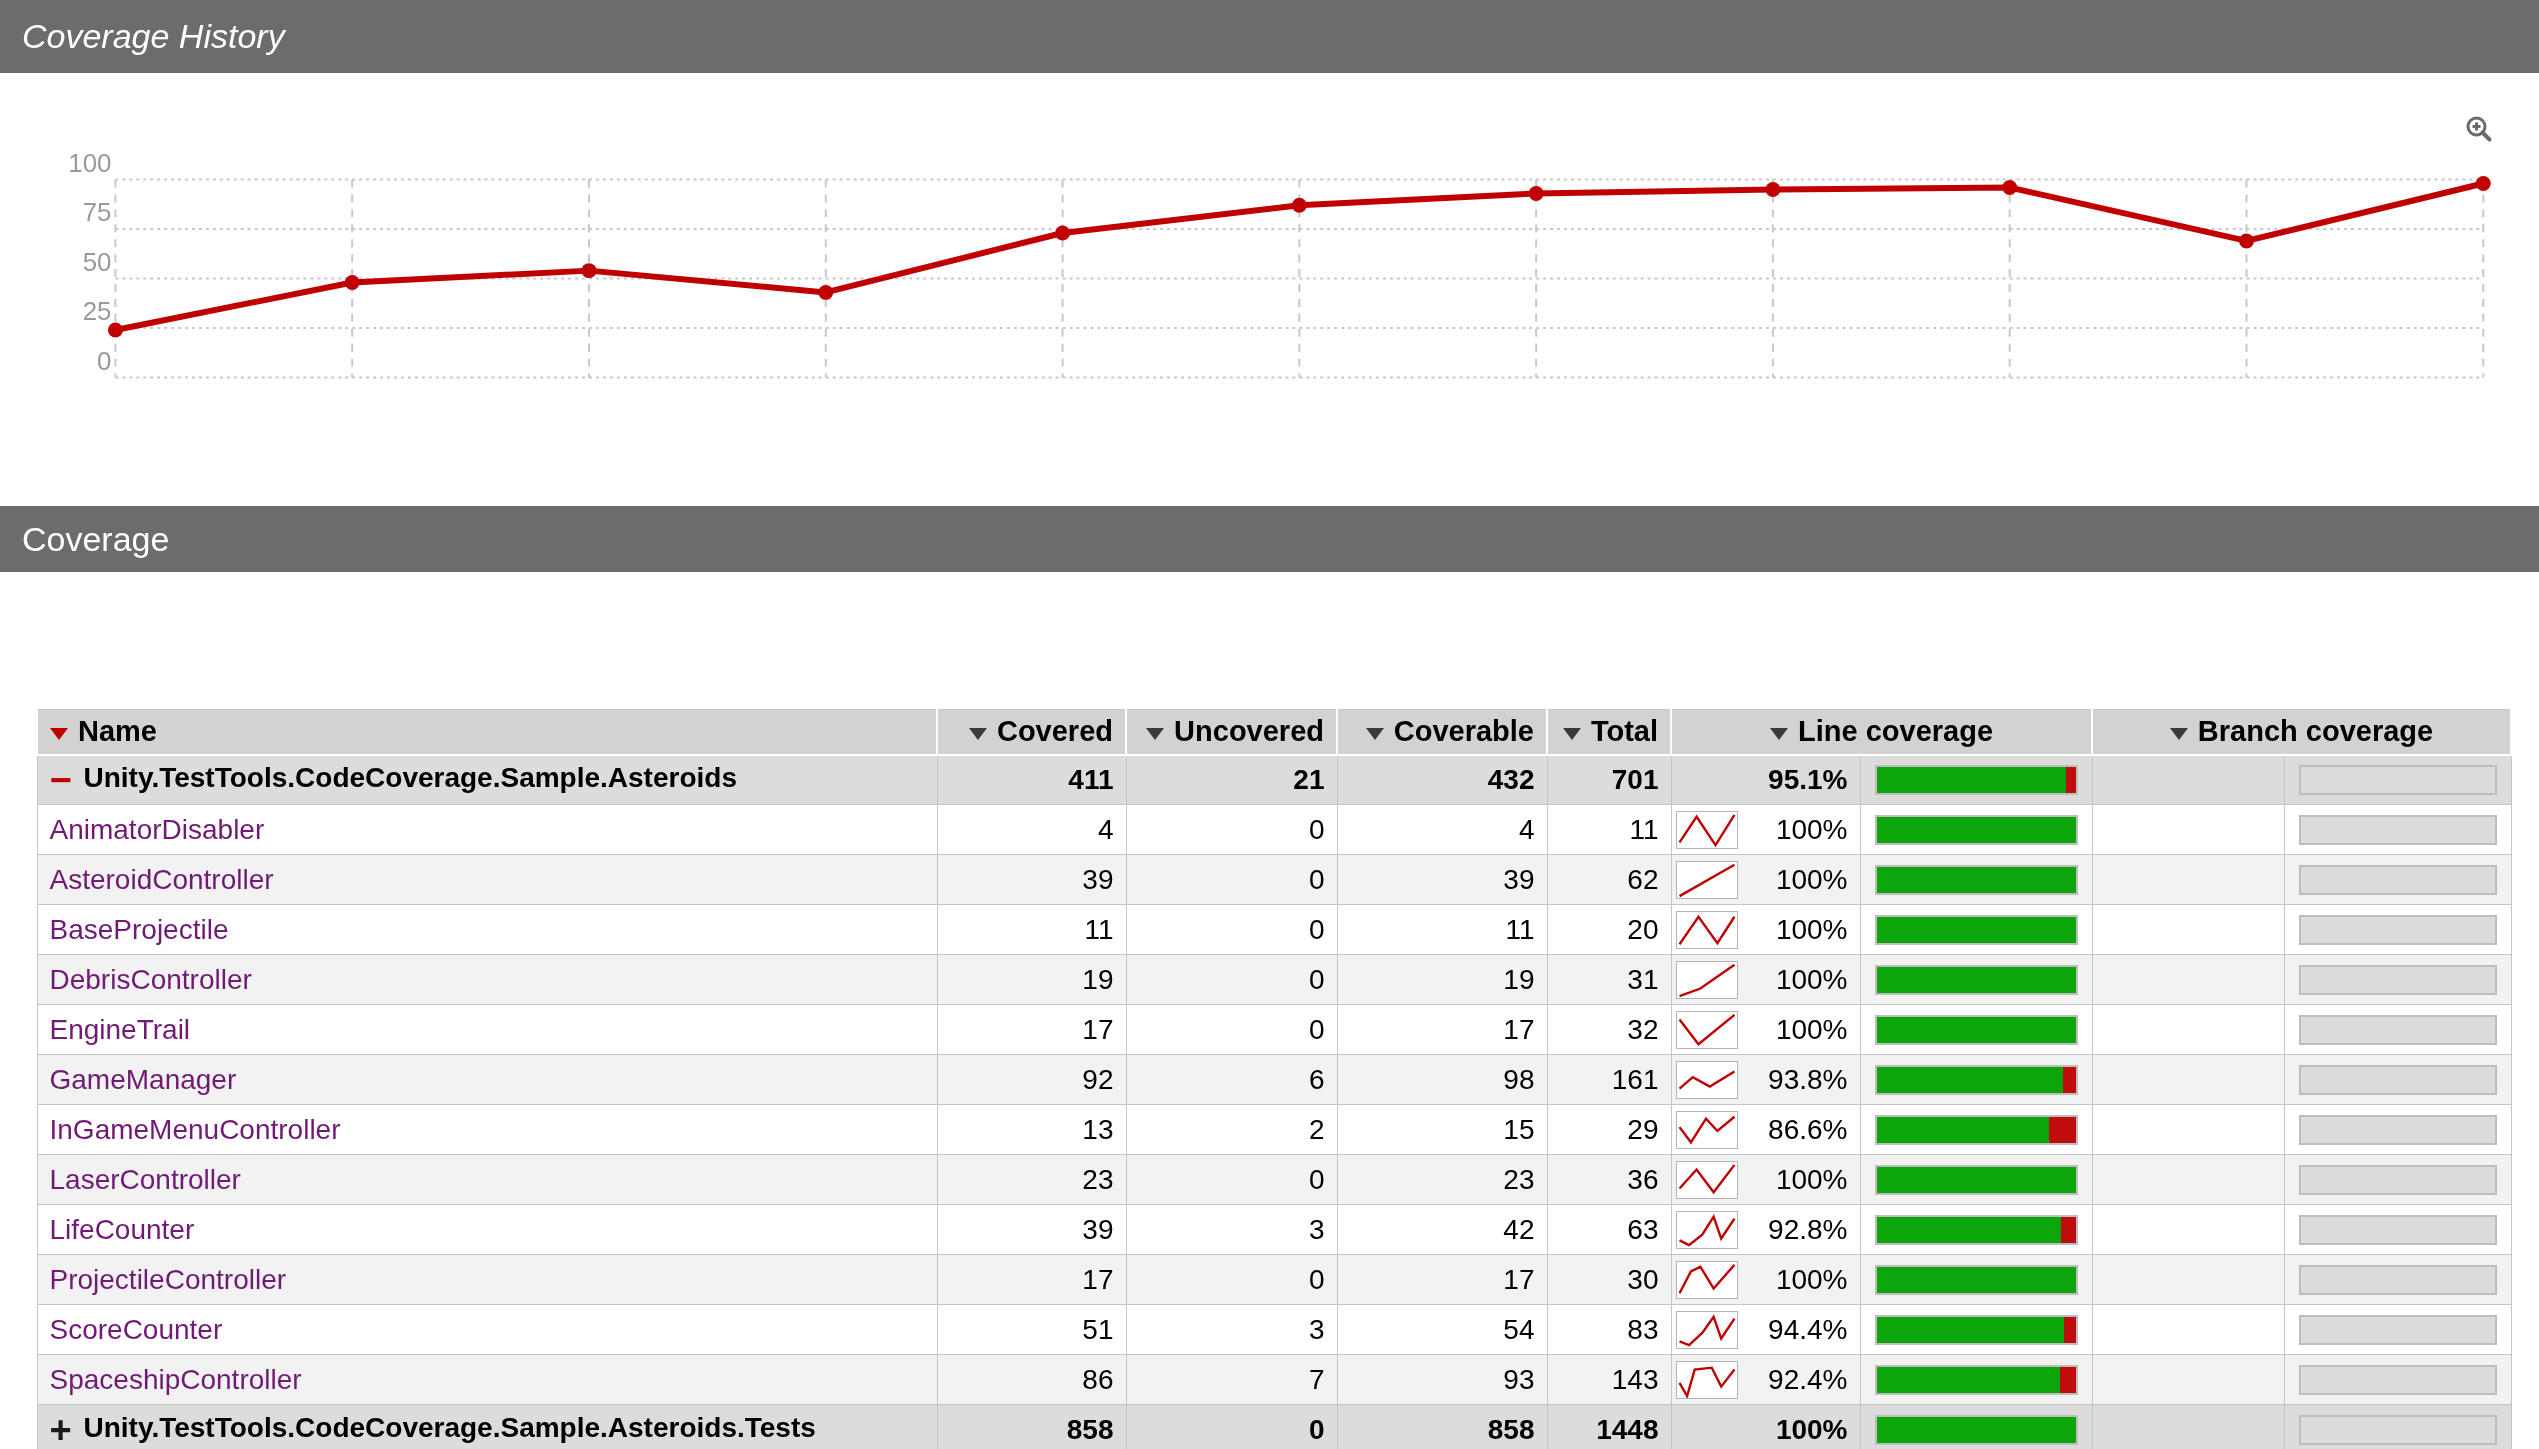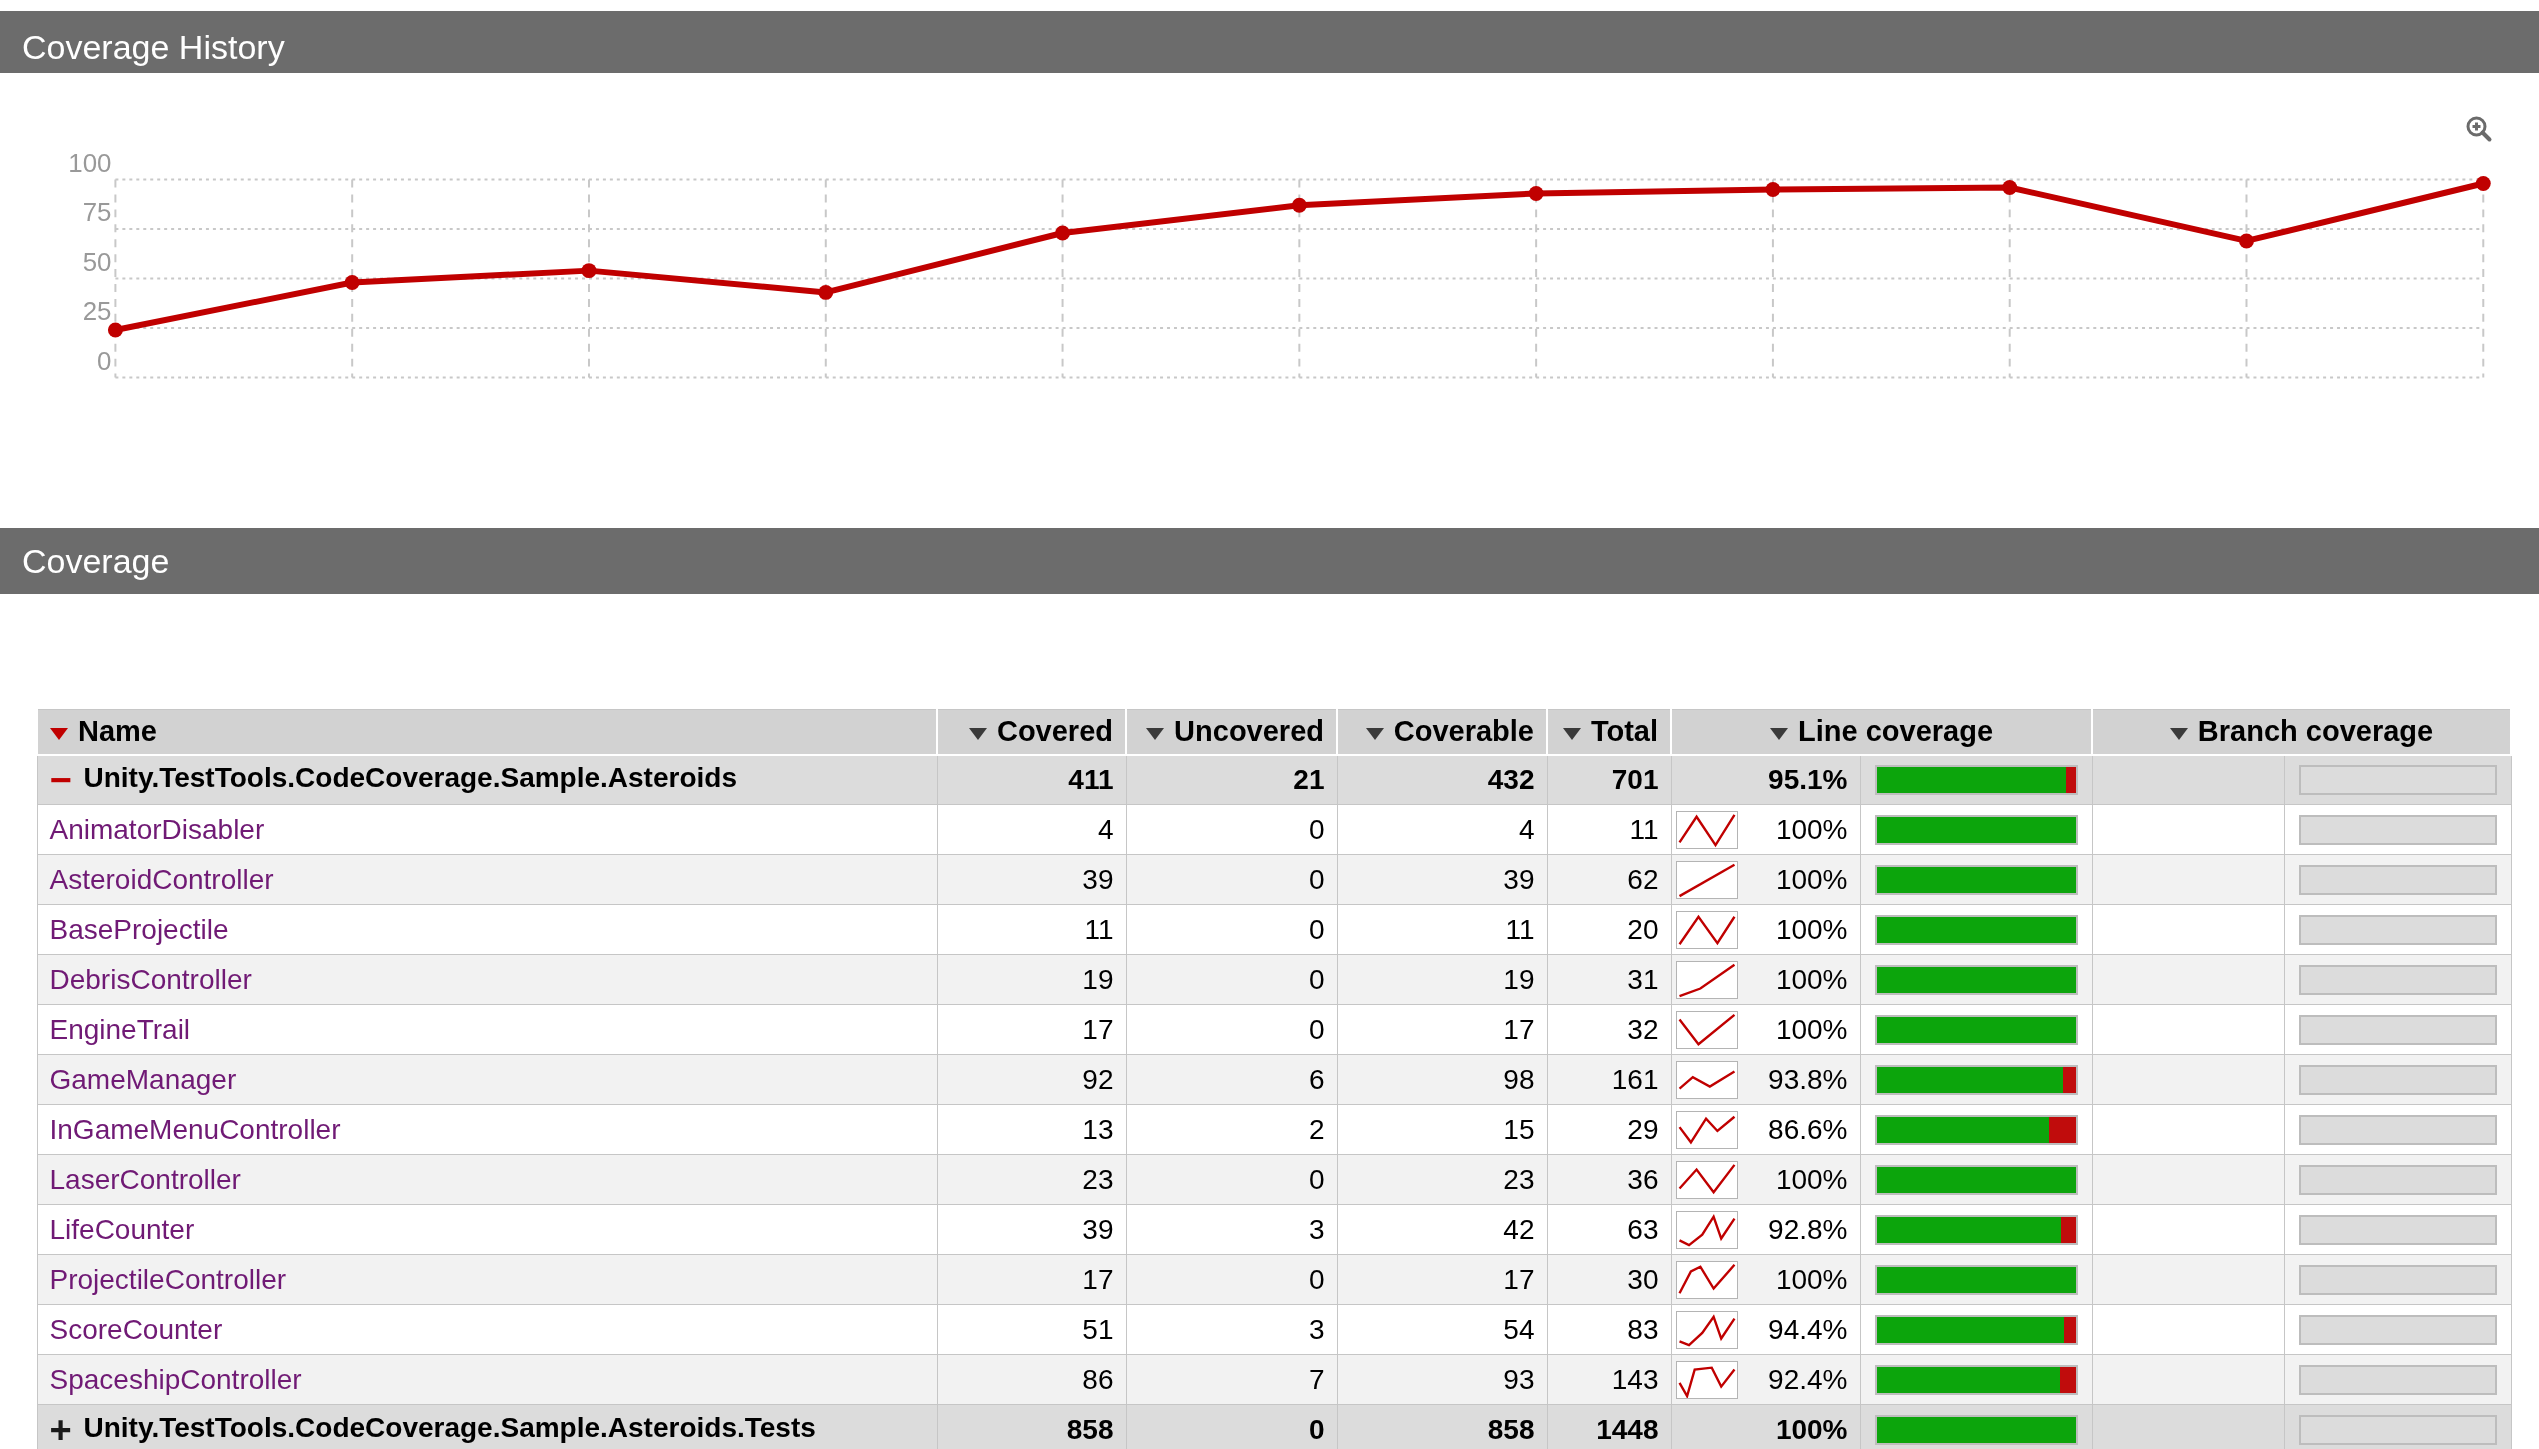--- a/index.html
+++ b/index.html
@@ -1,22 +1,22 @@
 <!DOCTYPE html>
 <html><head>
 <meta charset="utf-8">
 <style>
   * { margin:0; padding:0; box-sizing:border-box; }
   html,body { width:2539px; height:1450px; background:#fff; overflow:hidden;
               font-family:"Liberation Sans", sans-serif; }
   .section-bar { position:absolute; left:0; width:2539px; background:#6c6c6c;
                  color:#fff; display:flex; align-items:center; padding-left:22px;
                  font-size:34px; font-weight:400; }
-  #bar-history { top:11px; height:73px; }
-  #bar-coverage { top:528px; height:66px; }
+  #bar-history { top:0; height:73px;font-style:italic; }
+  #bar-coverage { top:506px; height:66px; }
 
   #chart-section { position:absolute; top:73px; left:0; width:2539px; height:430px; background:#fff; }
   #chart-svg { position:absolute; top:0; left:0; }
   #zoom-btn { position:absolute; top:42px; right:46px; width:28px; height:28px; cursor:pointer; }
 
   #controls { position:absolute; top:568px; left:0; width:2539px; height:141px; font-size:26px; color:#000; }
   .ctl-label { position:absolute; color:#000; }
   #collapse-expand { position:absolute; left:41px; top:661px; }
   #collapse-expand a { color:#c00000; text-decoration:none; cursor:pointer; }
   #grouping-label { left:780px; top:663px; width:92px; }

